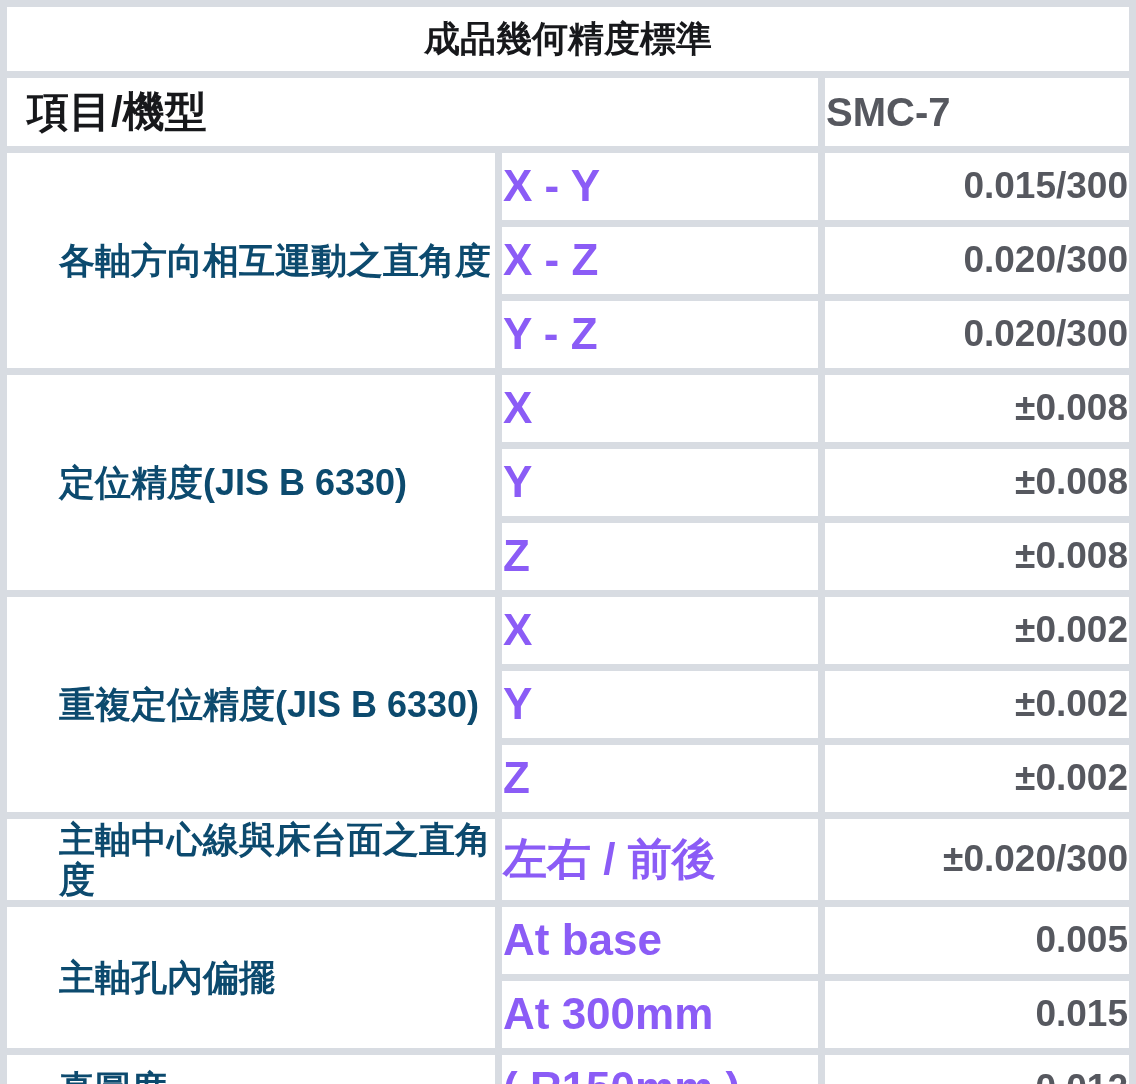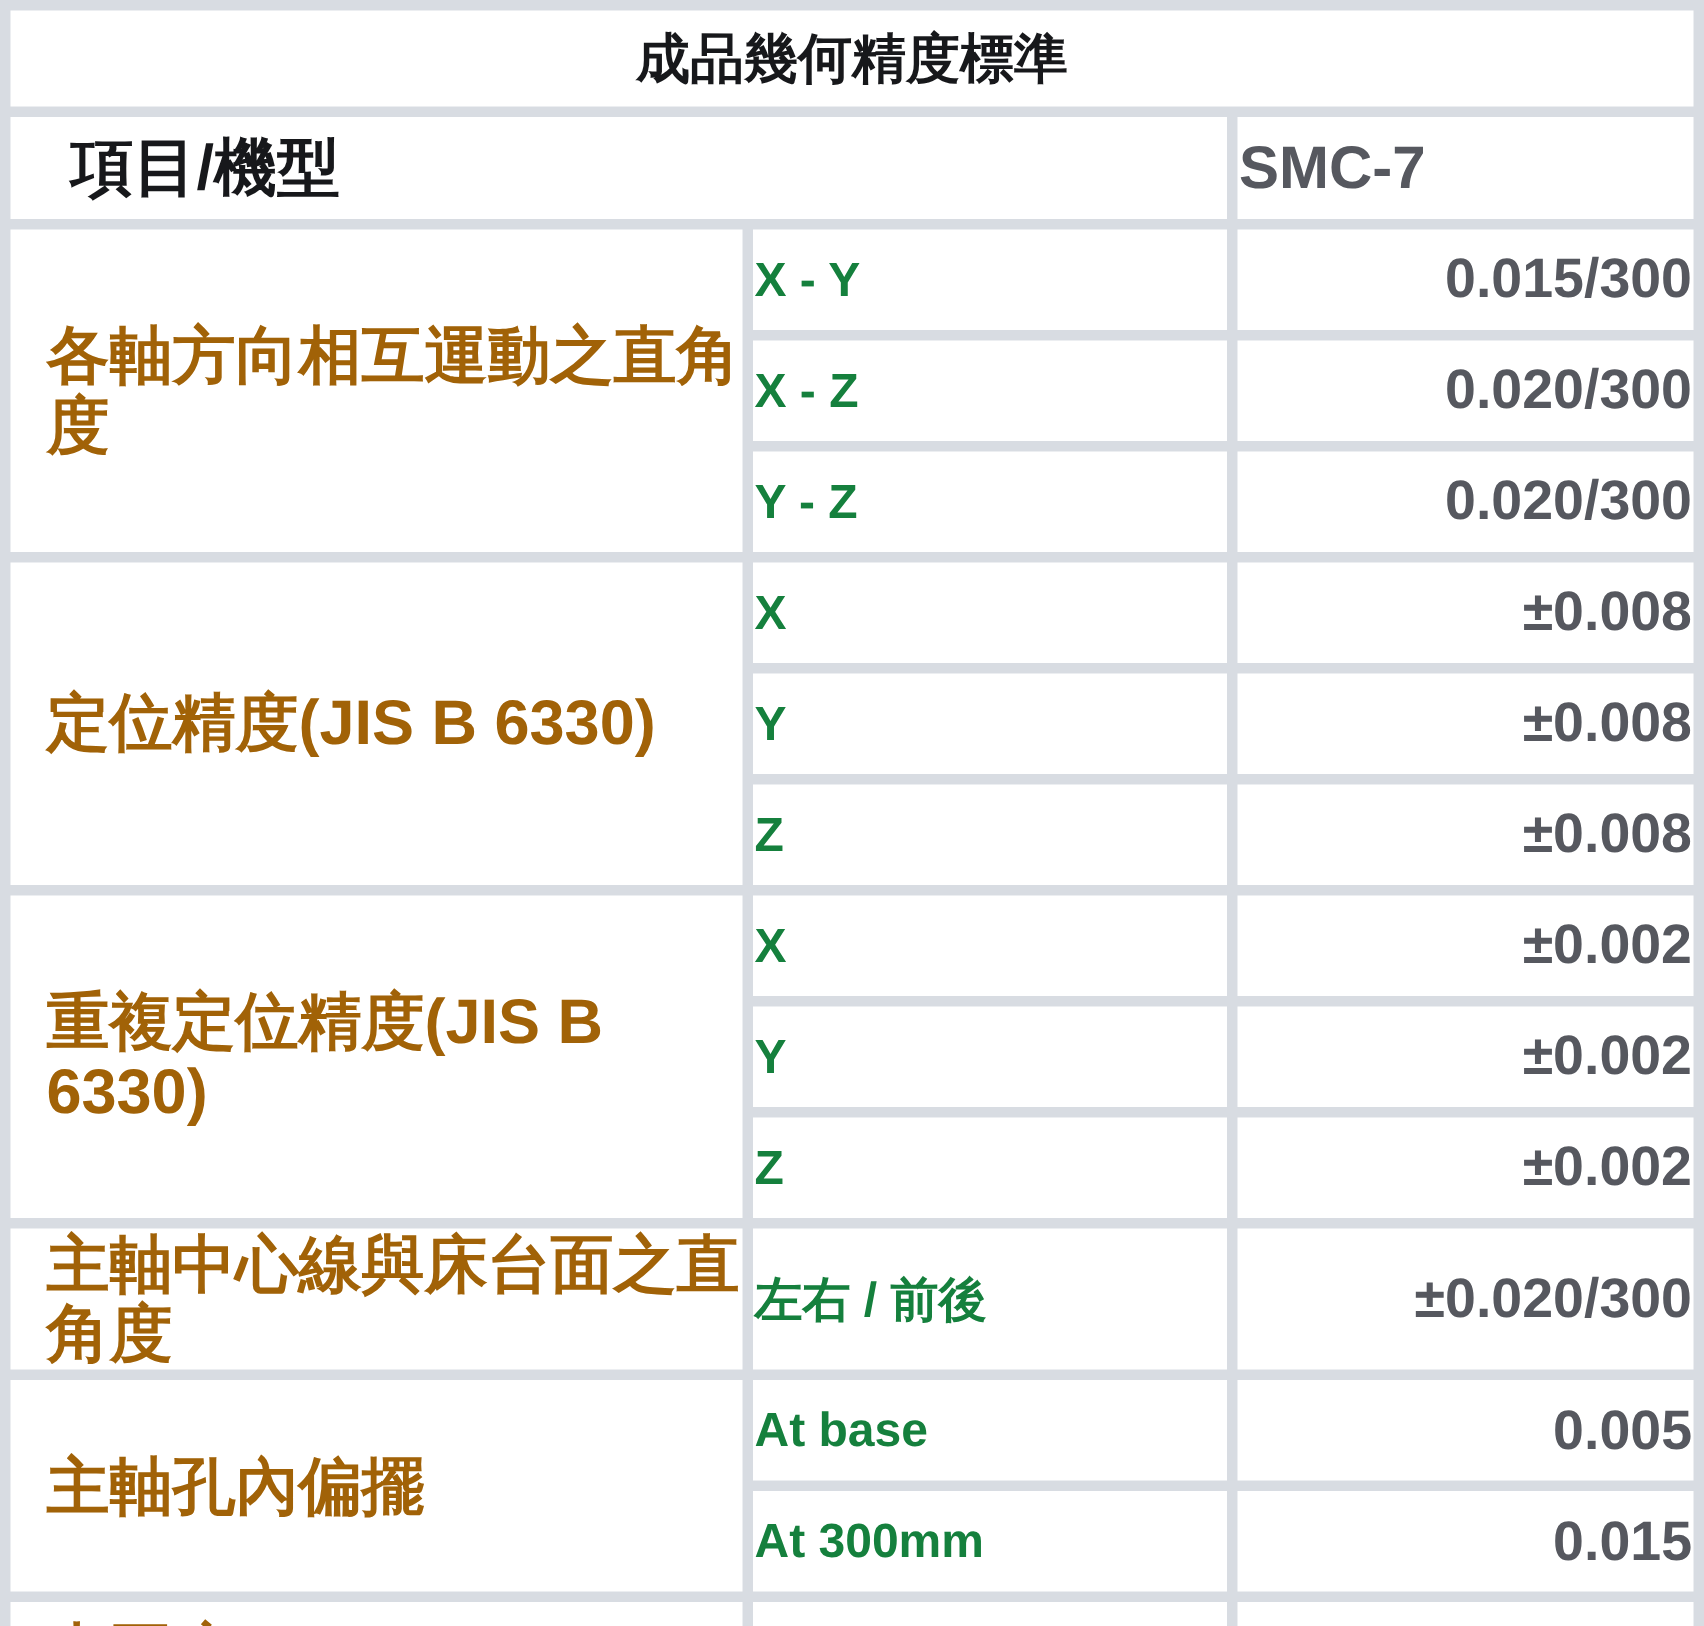--- a/index.html
+++ b/index.html
@@ -23,38 +23,38 @@
     overflow: hidden;
   }
   .t-title {
     height: 62px;
     text-align: center;
     font-size: 36px;
     color: #17181b;
   }
   .t-header-item {
     height: 66px;
-    padding-left: 40px;
+    padding-left: 20px;
     font-size: 42px;
     color: #17181b;
     margin-top: 40px;
   }
   .t-header-model {
     font-size: 40px;
     color: #56585f;
   }
   .t-group {
-    padding-left: 24px;
-    font-size: 42px;
-    color: #a16207;
+    padding-left: 52px;
+    font-size: 36px;
+    color: #0c4a6e;
   }
   .t-sub {
     height: 65px;
-    font-size: 32px;
-    color: #15803d;
+    font-size: 44px;
+    color: #8b5cf6;
   }
   .t-value {
     height: 65px;
     text-align: right;
     font-size: 37px;
     color: #56585f;
   }
 </style>
 </head>
 <body>

